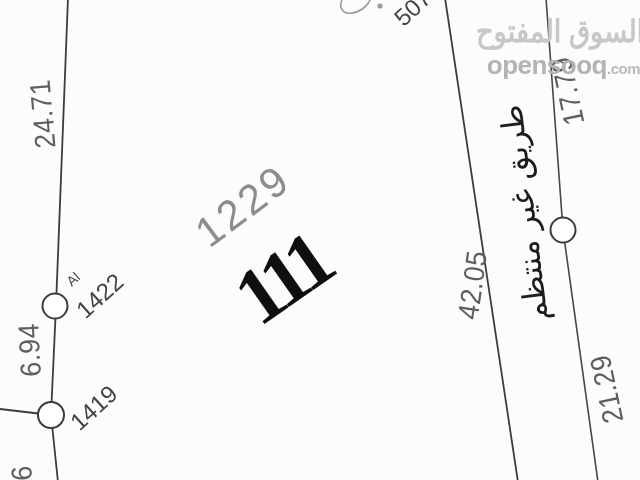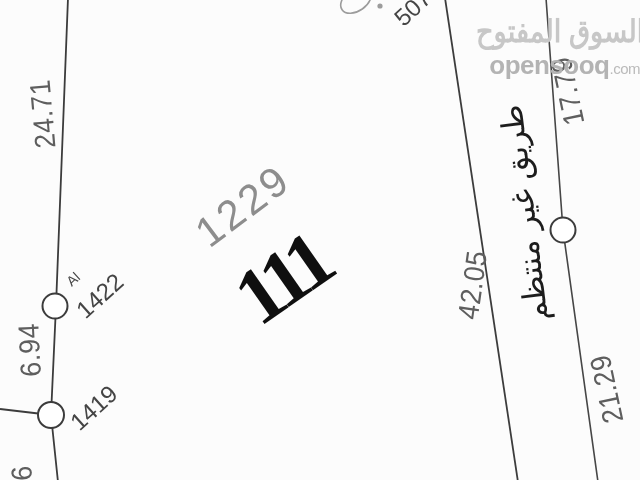--- a/index.html
+++ b/index.html
@@ -35,21 +35,21 @@
   }
   .wm{position:absolute;white-space:nowrap;line-height:1;}
   .wm-ar{
     right:-4px;top:16px;font-size:31px;font-weight:bold;color:#c7c7c7;
     direction:rtl;transform:scaleX(0.88);transform-origin:right center;
   }
   .wm-en{
     right:0px;top:52px;font-size:26px;font-weight:bold;color:#b3b3b3;
     letter-spacing:-0.5px;
   }
-  .wm-suffix{font-size:15px;color:#bababa;font-weight:normal;}
+  .wm-suffix{font-size:15px;color:#bababa;font-weight:bold;}
   
   .d-24-71{left:43px;top:114px;transform:translate(-50%,-50%) rotate(-95deg) scaleX(0.92);}
   .d-6-94 {left:30px;top:350px;transform:translate(-50%,-50%) rotate(-93deg) scaleX(0.92);}
   .d-6cut {left:22px;top:473px;transform:translate(-50%,-50%) rotate(-93deg) scaleX(0.92);}
   .d-42-05{left:473px;top:285px;transform:translate(-50%,-50%) rotate(-82deg) scaleX(0.92);}
   .d-17-79{left:568px;top:91px;transform:translate(-50%,-50%) rotate(-102deg) scaleX(0.92);}
   .d-21-29{left:607px;top:389px;transform:translate(-50%,-50%) rotate(-102deg) scaleX(0.92);}
   .p-507  {left:413px;top:8px;transform:translate(-50%,-50%) rotate(-43deg);}
   .p-al   {left:73px;top:279px;transform:translate(-50%,-50%) rotate(-42deg);}
   .p-1422 {left:100px;top:296px;transform:translate(-50%,-50%) rotate(-42deg);}

